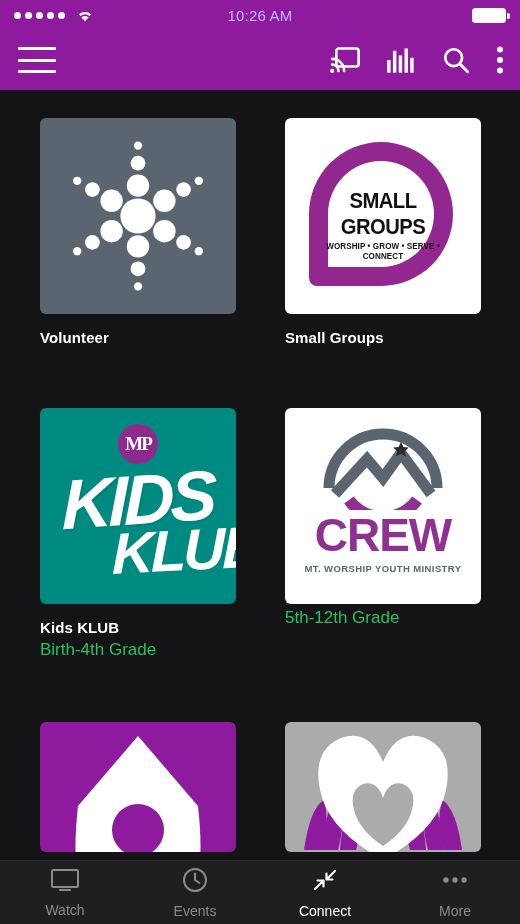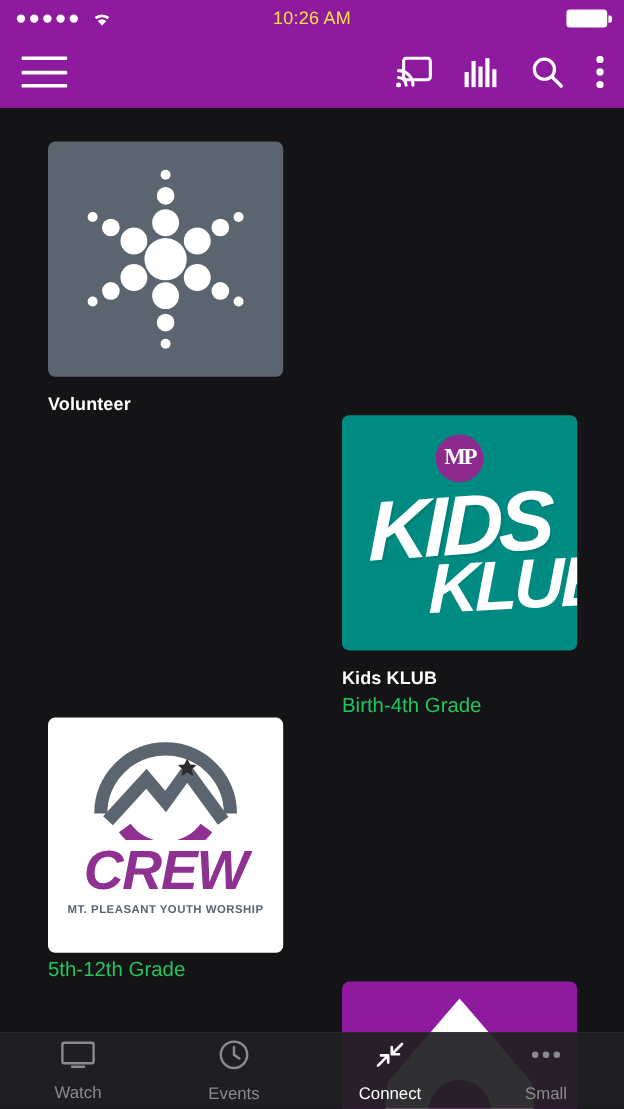--- a/index.html
+++ b/index.html
@@ -24,21 +24,21 @@
     padding: 0 14px;
     position: relative;
     flex: none;
   }
   .sb-left { display: flex; align-items: center; gap: 6px; }
   .dots { display: flex; gap: 4px; align-items: center; }
   .dots i { width: 7px; height: 7px; border-radius: 50%; background: #fff; display: block; }
   .wifi { width: 18px; height: 13px; position: relative; margin-left: 4px; }
   .sb-time {
     position: absolute; left: 0; right: 0; text-align: center;
-    color: #fde047; font-size: 15px; letter-spacing: .2px;
+    color: #c4b5fd; font-size: 15px; letter-spacing: .2px;
   }
   .sb-right { margin-left: auto; display: flex; align-items: center; }
   .battery {
     width: 34px; height: 15px; border: 1.5px solid #fff; border-radius: 3px;
     position: relative; background: #fff;
   }
   .battery:after {
     content:''; position: absolute; right: -5px; top: 4px;
     width: 3px; height: 6px; background: #fff; border-radius: 0 2px 2px 0;
   }
@@ -146,21 +146,20 @@
     transform: skewY(-3deg);
   }
 
   
   .crew { background: #ffffff; }
   .crew-wrap { position: relative; width: 176px; height: 176px; display:flex; flex-direction: column; align-items: center; justify-content: flex-start; padding-top: 8px; }
   .crew-word {
     color: #8E3191; font-weight: bold; font-size: 46px;
     letter-spacing: -1px; line-height: 1; margin-top: 2px;
     font-family: "Liberation Sans", sans-serif;
-    font-style: italic;
   }
   .crew-tag {
     color: #5B6570; font-size: 9.5px; font-weight: bold;
     letter-spacing: .4px; margin-top: 5px;
   }
 
   
   .tile-partial { height: 130px; }
   .home { background: #8E1A9E; }
   .heart { background: #ABABAB; }
@@ -284,20 +283,32 @@
                 <circle cx="88" cy="72" r="2.6"></circle>
               <circle cx="33.5" cy="40.5" r="7"></circle>
                 <circle cx="21.5" cy="33.5" r="4.6"></circle>
                 <circle cx="12" cy="28" r="2.6"></circle>
             </g>
           </svg>
         </div>
         <div class="card-title">Volunteer</div>
       </div>
 
+      <div class="card">
+        <div class="tile sg">
+          <div class="sg-wrap">
+            <div class="sg-ring"></div>
+            <div class="sg-text">
+              <div class="sg-title">SMALL GROUPS</div>
+              <div class="sg-tag">WORSHIP • GROW • SERVE • CONNECT</div>
+            </div>
+          </div>
+        </div>
+        <div class="card-title">Small Groups</div>
+      </div>
 
       <div class="row-gap"></div>
       <div class="row-gap"></div>
 
       <div class="card">
         <div class="tile kk">
           <div class="kk-wrap">
             <div class="kk-badge">MP</div>
             <div class="kk-kids">KIDS</div>
             <div class="kk-klub">KLUB</div>
@@ -310,21 +321,21 @@
       <div class="card">
         <div class="tile crew">
           <div class="crew-wrap">
             <svg width="124" height="84" viewBox="0 0 124 84">
               <path d="M8 62 A54 54 0 0 1 116 62" fill="none" stroke="#5B6570" stroke-width="11"></path>
               <path d="M14 68 L46 33 L62 52 L80 27 L110 68" fill="none" stroke="#5B6570" stroke-width="11" stroke-linejoin="miter"></path>
               <path d="M80 16 l2.4 5 5.4.5 -4.1 3.7 1.2 5.4 -4.9-2.9 -4.9 2.9 1.2-5.4 -4.1-3.7 5.4-.5z" fill="#2b2b2b"></path>
               <path d="M28 74 A42 42 0 0 0 96 74" fill="none" stroke="#8E3191" stroke-width="12"></path>
             </svg>
             <div class="crew-word">CREW</div>
-            <div class="crew-tag">MT. PLEASANT YOUTH WORSHIP</div>
+            <div class="crew-tag">MT. WORSHIP YOUTH MINISTRY</div>
           </div>
         </div>
         <div class="card-sub">5th-12th Grade</div>
       </div>
 
       <div class="row-gap"></div>
       <div class="row-gap"></div>
 
       <div class="card">
         <div class="tile tile-partial home">
@@ -389,18 +400,18 @@
 
 
     <div class="tab">
       <span>
         <svg width="28" height="26" viewBox="0 0 28 26">
           <circle cx="5" cy="13" r="2.7" fill="currentColor"></circle>
           <circle cx="14" cy="13" r="2.7" fill="currentColor"></circle>
           <circle cx="23" cy="13" r="2.7" fill="currentColor"></circle>
         </svg>
       </span>
-      <span class="tab-label">Small</span>
+      <span class="tab-label">More</span>
     </div>
 
   </div>
 
 </div>
 
 </body></html>

